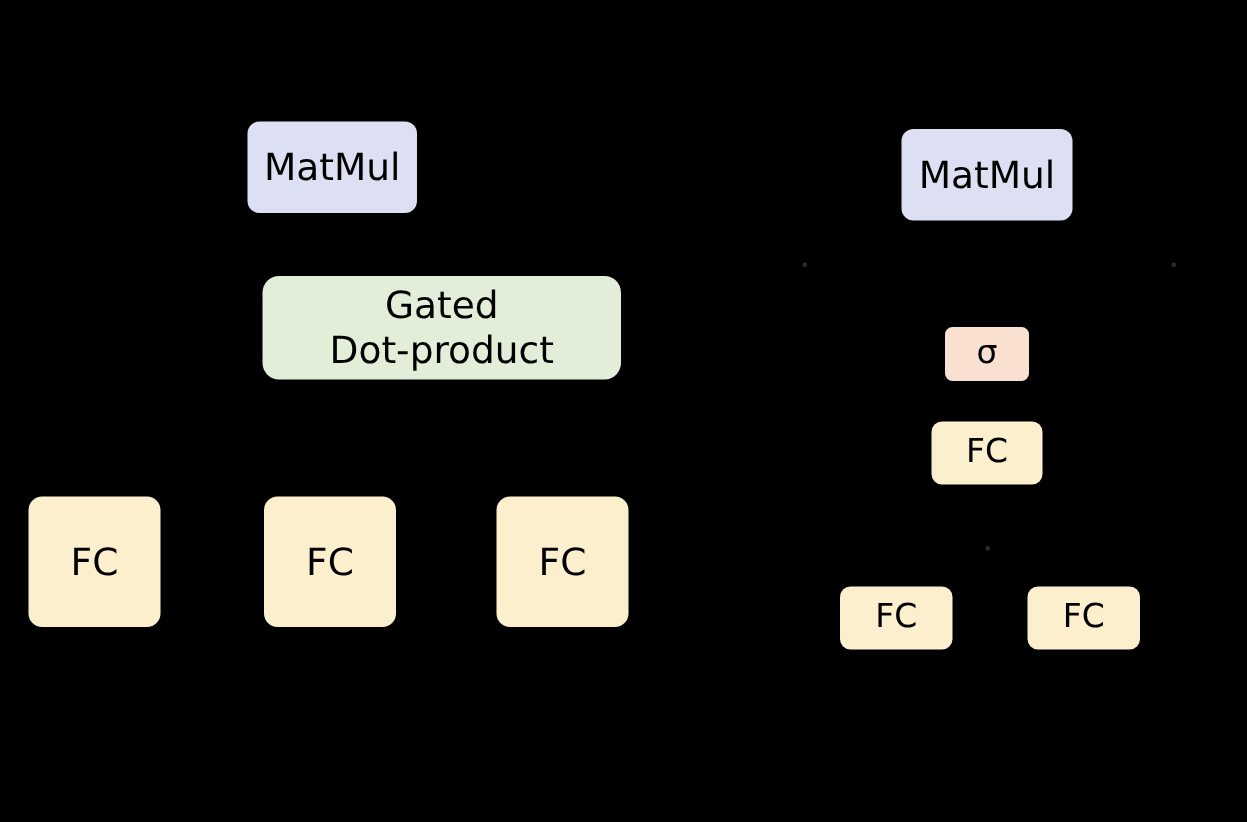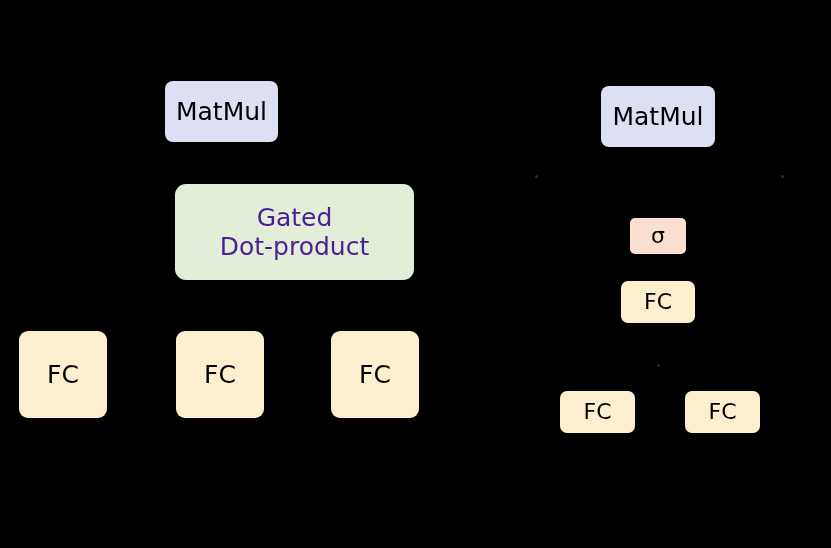--- a/index.html
+++ b/index.html
@@ -65,21 +65,21 @@
     background: #2e2e2e;
   }
 </style>
 </head>
 <body style="background: rgb(0, 0, 0);">
 
 <div id="canvas" style="background: rgb(0, 0, 0);">
 
   <div class="group-left">
     <div class="node node-matmul" style="left: 165px; top: 81px; width: 113px; height: 61px; background: rgb(221, 224, 242); color: rgb(0, 0, 0);">MatMul</div>
-    <div class="node node-gated" style="left: 175px; top: 184px; width: 239px; height: 96px; background: rgb(226, 238, 216); color: #4c1d95;">Gated
+    <div class="node node-gated" style="left: 175px; top: 184px; width: 239px; height: 69px; background: rgb(226, 238, 216); color: #000000;">Gated
 Dot-product</div>
     <div class="node node-fc" style="left: 19px; top: 331px; width: 88px; height: 87px; background: rgb(252, 239, 205); color: rgb(0, 0, 0);">FC</div>
     <div class="node node-fc" style="left: 176px; top: 331px; width: 88px; height: 87px; background: rgb(252, 239, 205); color: rgb(0, 0, 0);">FC</div>
     <div class="node node-fc" style="left: 331px; top: 331px; width: 88px; height: 87px; background: rgb(252, 239, 205); color: rgb(0, 0, 0);">FC</div>
   </div>
 
   <div class="group-right">
     <div class="node node-matmul" style="left: 601px; top: 86px; width: 114px; height: 61px; background: rgb(221, 224, 242); color: rgb(0, 0, 0);">MatMul</div>
     <div class="node node-sigma" style="left: 630px; top: 218px; width: 56px; height: 36px; background: rgb(250, 224, 208); color: rgb(0, 0, 0);">σ</div>
     <div class="node node-fc-small" style="left: 621px; top: 281px; width: 74px; height: 42px; background: rgb(252, 239, 205); color: rgb(0, 0, 0);">FC</div>

